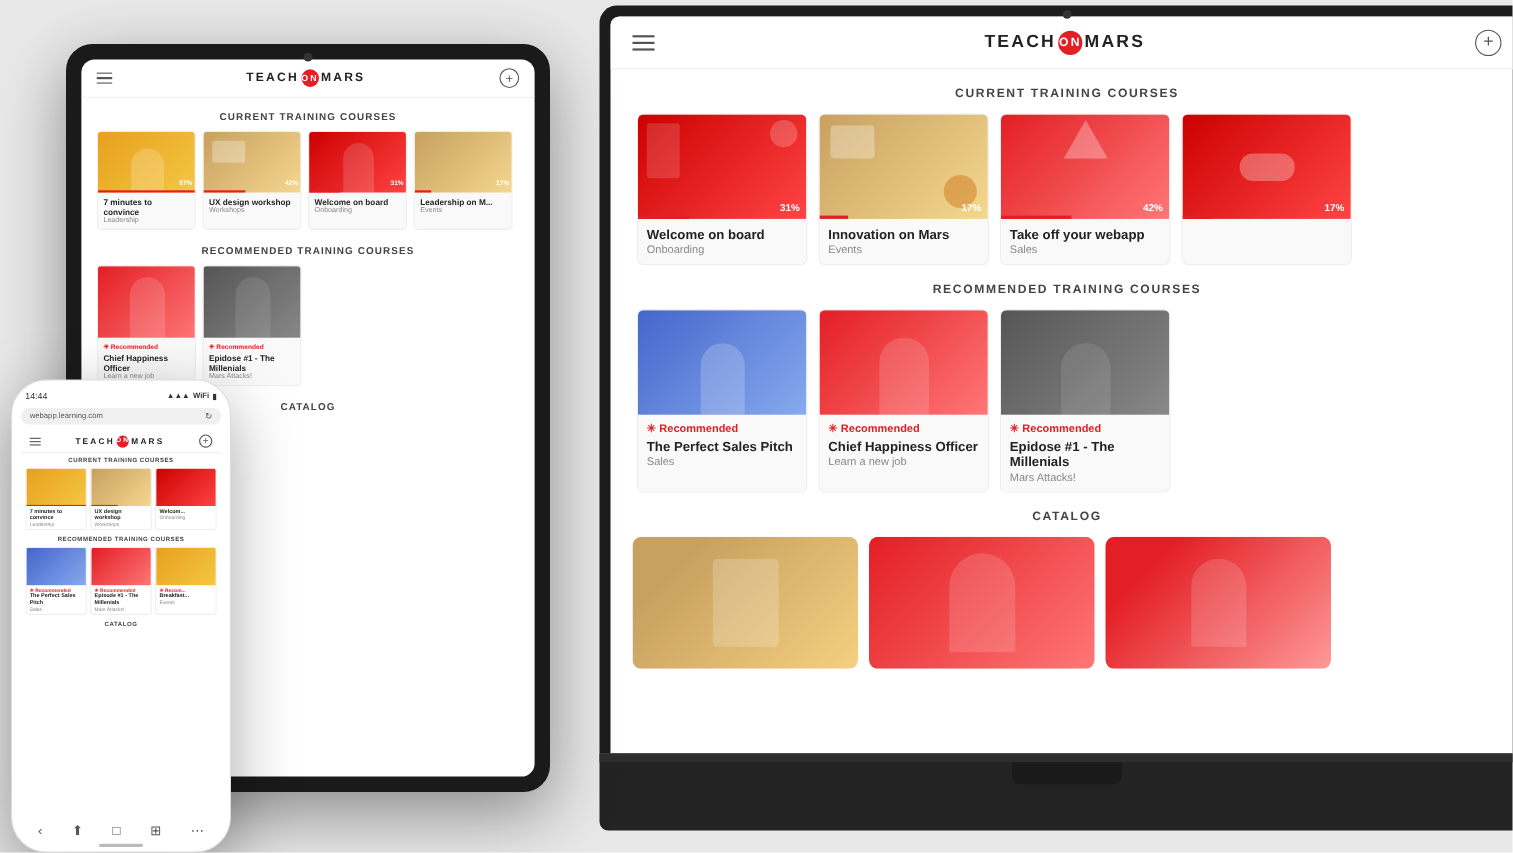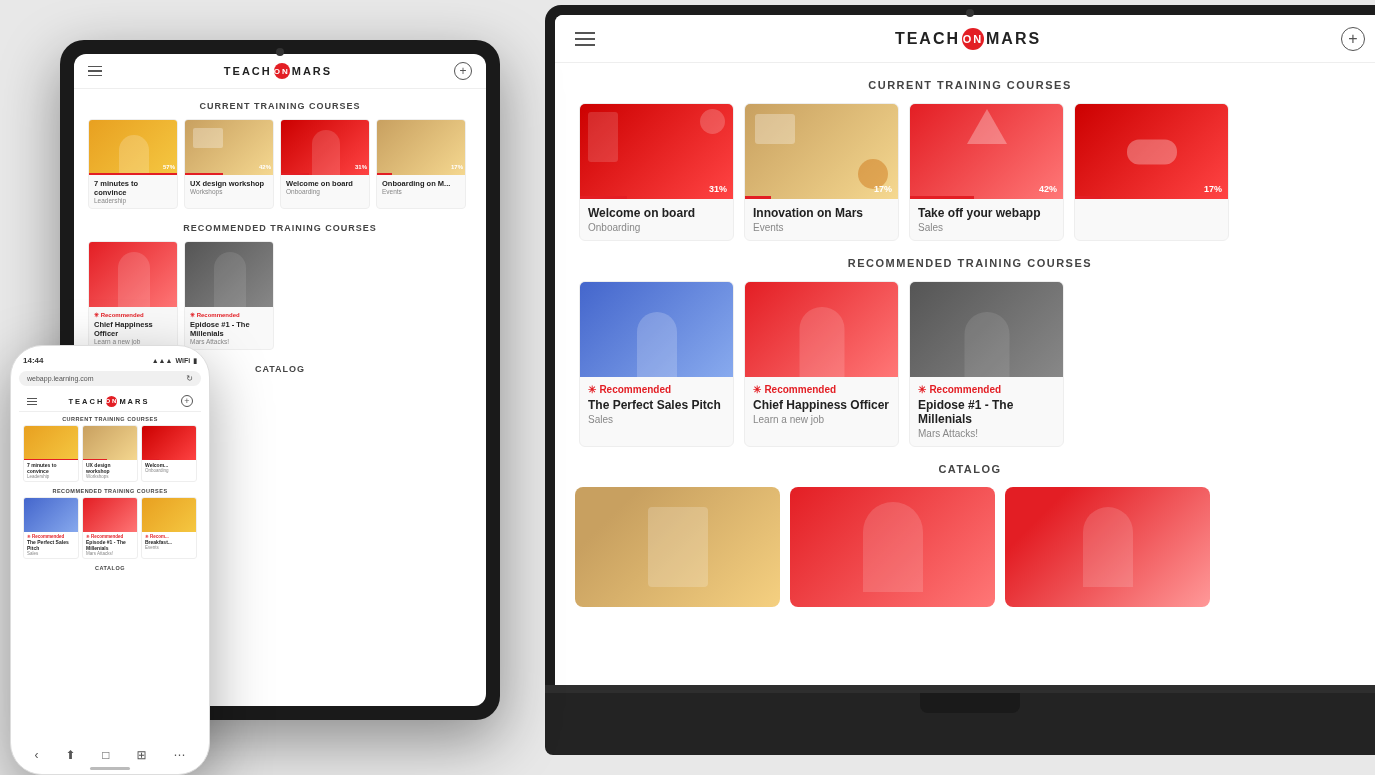--- a/index.html
+++ b/index.html
@@ -215,21 +215,21 @@
       display: flex;
       align-items: center;
       justify-content: space-between;
       padding: 0 4px 6px;
       font-size: 7px;
       color: #333;
       font-weight: 600;
     }
     .phone-time {
       font-size: 8px;
-      font-weight: 700;
+      font-weight: 400;
     }
     .phone-icons {
       display: flex;
       gap: 3px;
       align-items: center;
       font-size: 7px;
     }
     .phone-url-bar {
       background: #f0f0f0;
       border-radius: 10px;
@@ -679,21 +679,21 @@
               <div class="tablet-course-title">Welcome on board</div>
               <div class="tablet-course-cat">Onboarding</div>
             </div>
           </div>
           <div class="tablet-course-card">
             <div class="tablet-course-img c-desk">
               <div style="position:absolute;bottom:0;left:0;width:17%;height:2px;background:#e31e24;"></div>
               <span style="position:absolute;bottom:5px;right:4px;font-size:6px;color:#fff;font-weight:700;">17%</span>
             </div>
             <div class="tablet-course-info">
-              <div class="tablet-course-title">Onboarding on M...</div>
+              <div class="tablet-course-title">Leadership on M...</div>
               <div class="tablet-course-cat">Events</div>
             </div>
           </div>
         </div>
 
         <div class="tablet-section-title">RECOMMENDED TRAINING COURSES</div>
         <div class="tablet-courses-row">
           <div class="tablet-course-card">
             <div class="tablet-course-img c-red2" style="height:65px;">
               <div style="position:absolute;bottom:0;left:50%;transform:translateX(-50%);width:32px;height:55px;background:rgba(255,255,255,0.15);border-radius:16px 16px 0 0;"></div>

